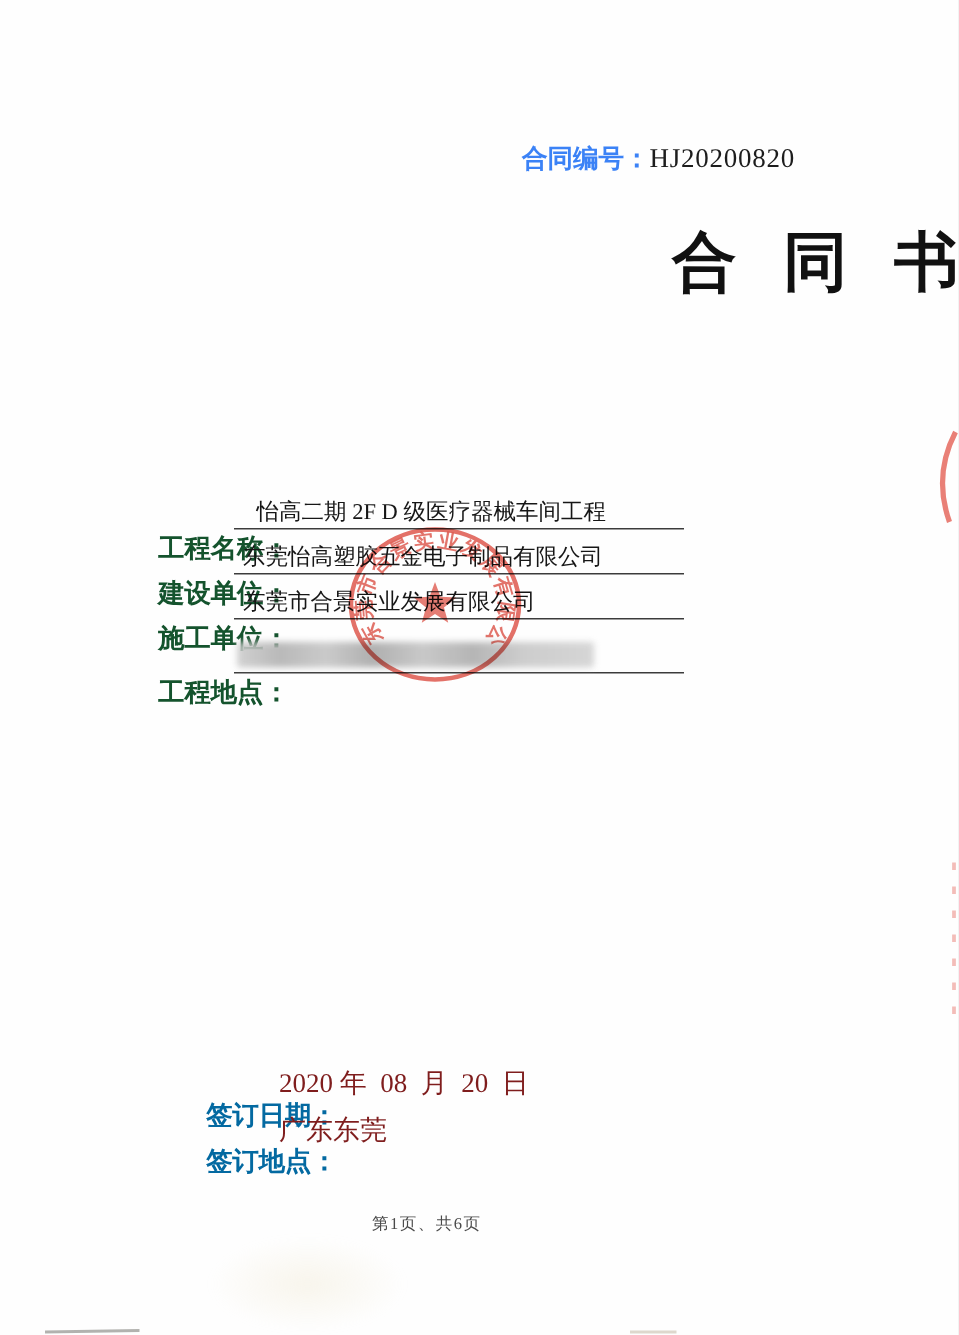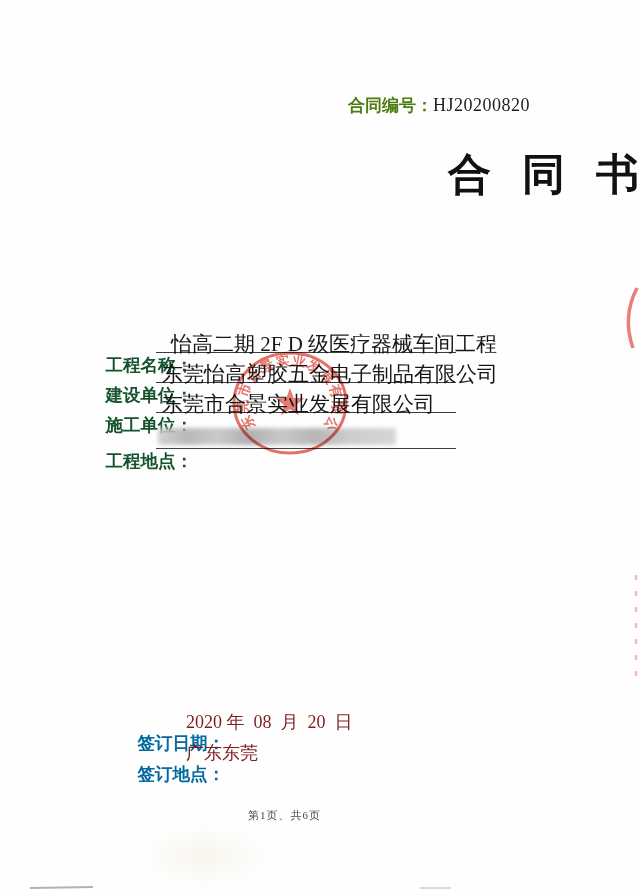--- a/index.html
+++ b/index.html
@@ -10,37 +10,37 @@
     background:#fefefe;
     overflow:hidden;
     font-family:"Liberation Serif","DejaVu Serif",serif;
     color:#1d1d1d;
   }
   
   .contract-no{
     position:absolute;left:348px;top:94px;
     font-size:17px;white-space:pre;
   }
-  .contract-no .lbl{font-weight:bold;color:#4d7c0f;text-align:center;}
+  .contract-no .lbl{font-weight:bold;color:#3b82f6;text-align:center;}
   .contract-no .val{font-size:18px;letter-spacing:.5px;}
   
   .title-wrap{position:absolute;left:0;top:146px;width:639px;text-align:right;}
   .title{
     font-size:43px;font-weight:bold;color:#111;
     letter-spacing:.72em;margin-right:-.72em;display:inline-block;
   }
   
   .field-row{position:absolute;left:88px;height:22px;font-size:17.5px;white-space:pre;}
   .field-row .flabel{font-weight:bold;color:#14532d;display:inline-block;width:86px;}
   .value-line{
     position:absolute;left:68px;top:-2px;width:300px;height:22px;
     border-bottom:1.2px solid #3c3c3c;
   }
   .value-line .vtext{
-    display:inline-block;padding-left:6px;font-size:21px;color:#161616;white-space:pre;
+    display:inline-block;padding-left:6px;font-size:15px;color:#161616;white-space:pre;
   }
   .row1{top:332px;}
   .row2{top:362px;}
   .row3{top:392px;}
   .row4{top:428px;}
   .row1 .vtext{padding-left:15px;}
   
   .redaction{
     position:absolute;left:70px;top:0px;width:238px;height:17px;
     background:linear-gradient(90deg,#cdcdcd 0%,#b2b2b2 12%,#c5c5c5 25%,#a8a8a8 38%,#c3c3c3 52%,#aeaeae 66%,#c8c8c8 80%,#d2d2d2 100%);

